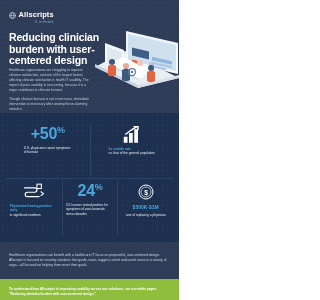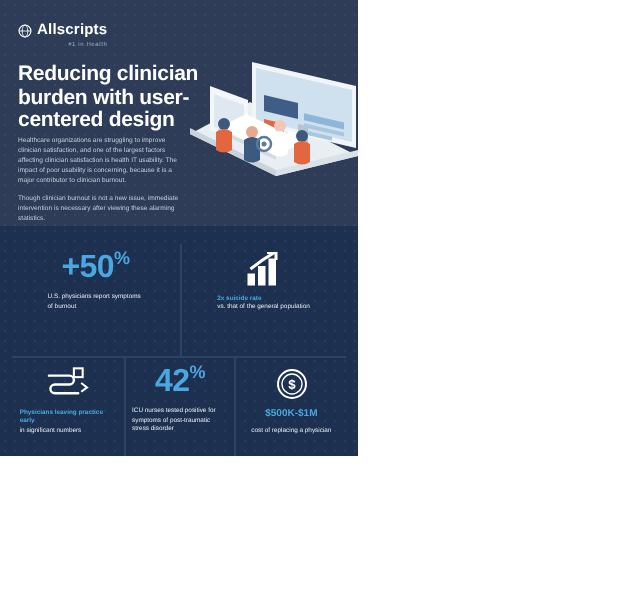--- a/index.html
+++ b/index.html
@@ -6,21 +6,21 @@
     margin: 0;
     padding: 0;
     background: #ffffff;
   }
   body {
     font-family: "Liberation Sans", sans-serif;
   }
   #page {
     position: relative;
     width: 179px;
-    height: 228px;
+    height: 300px;
     overflow: hidden;
     background: #2b3a55;
   }
 
   
   .hero {
     position: relative;
     height: 113px;
     background: #2e3c57;
     overflow: hidden;
@@ -301,21 +301,21 @@
           <svg width="22" height="17" viewBox="0 0 30 22">
             <path d="M2 6 h14 a3 3 0 0 1 0 6 h-10 a3 3 0 0 0 0 6 h16" stroke="#ffffff" stroke-width="1.6" fill="none" stroke-linecap="round"></path>
             <rect x="19" y="1" width="6" height="6" fill="none" stroke="#ffffff" stroke-width="1.4"></rect>
             <path d="M24 17 l4 -3 l-4 -3" stroke="#ffffff" stroke-width="1.4" fill="none"></path>
           </svg>
         </div>
         <div class="stat-label"><strong>Physicians leaving practice early</strong><br><span>in significant numbers</span></div>
       </div>
 
       <div class="stat-cell">
-        <div class="stat-figure"><span>42</span><span class="pct">%</span></div>
+        <div class="stat-figure"><span>24</span><span class="pct">%</span></div>
         <div class="stat-label">ICU nurses tested positive for symptoms of post-traumatic stress disorder</div>
       </div>
 
       <div class="stat-cell">
         <div class="stat-icon">
           <svg width="16" height="16" viewBox="0 0 24 24">
             <circle cx="12" cy="12" r="10.5" fill="none" stroke="#ffffff" stroke-width="1.5"></circle>
             <circle cx="12" cy="12" r="7.5" fill="none" stroke="#ffffff" stroke-width="1"></circle>
             <text x="12" y="16" font-size="10" font-weight="bold" fill="#ffffff" text-anchor="middle" font-family="Liberation Sans, sans-serif">$</text>
           </svg>

